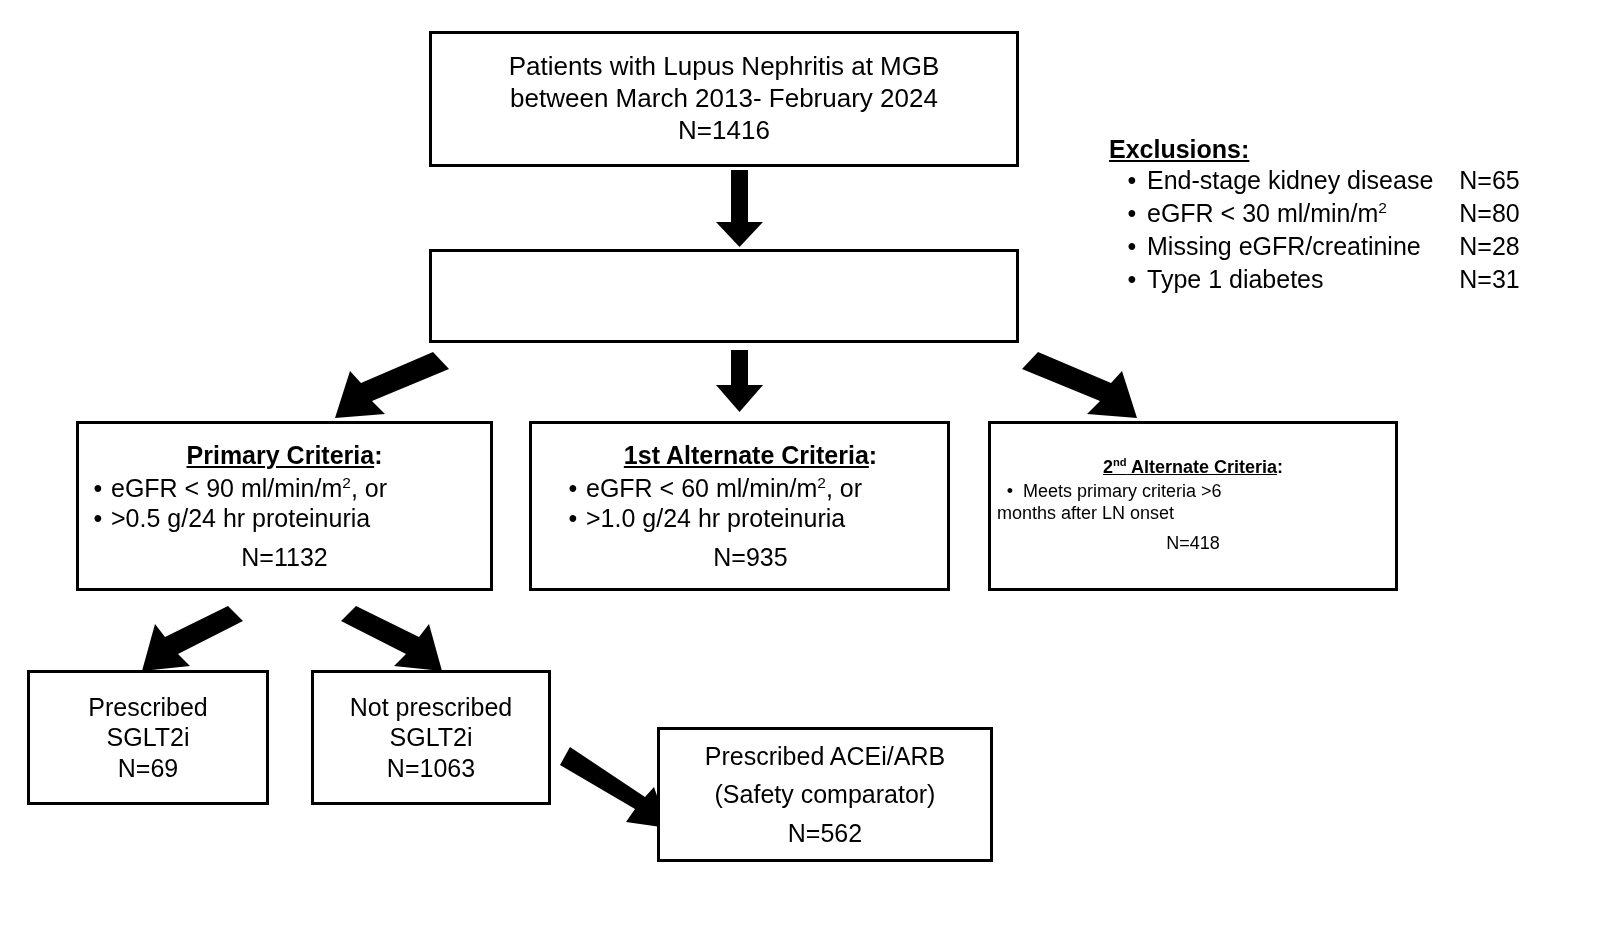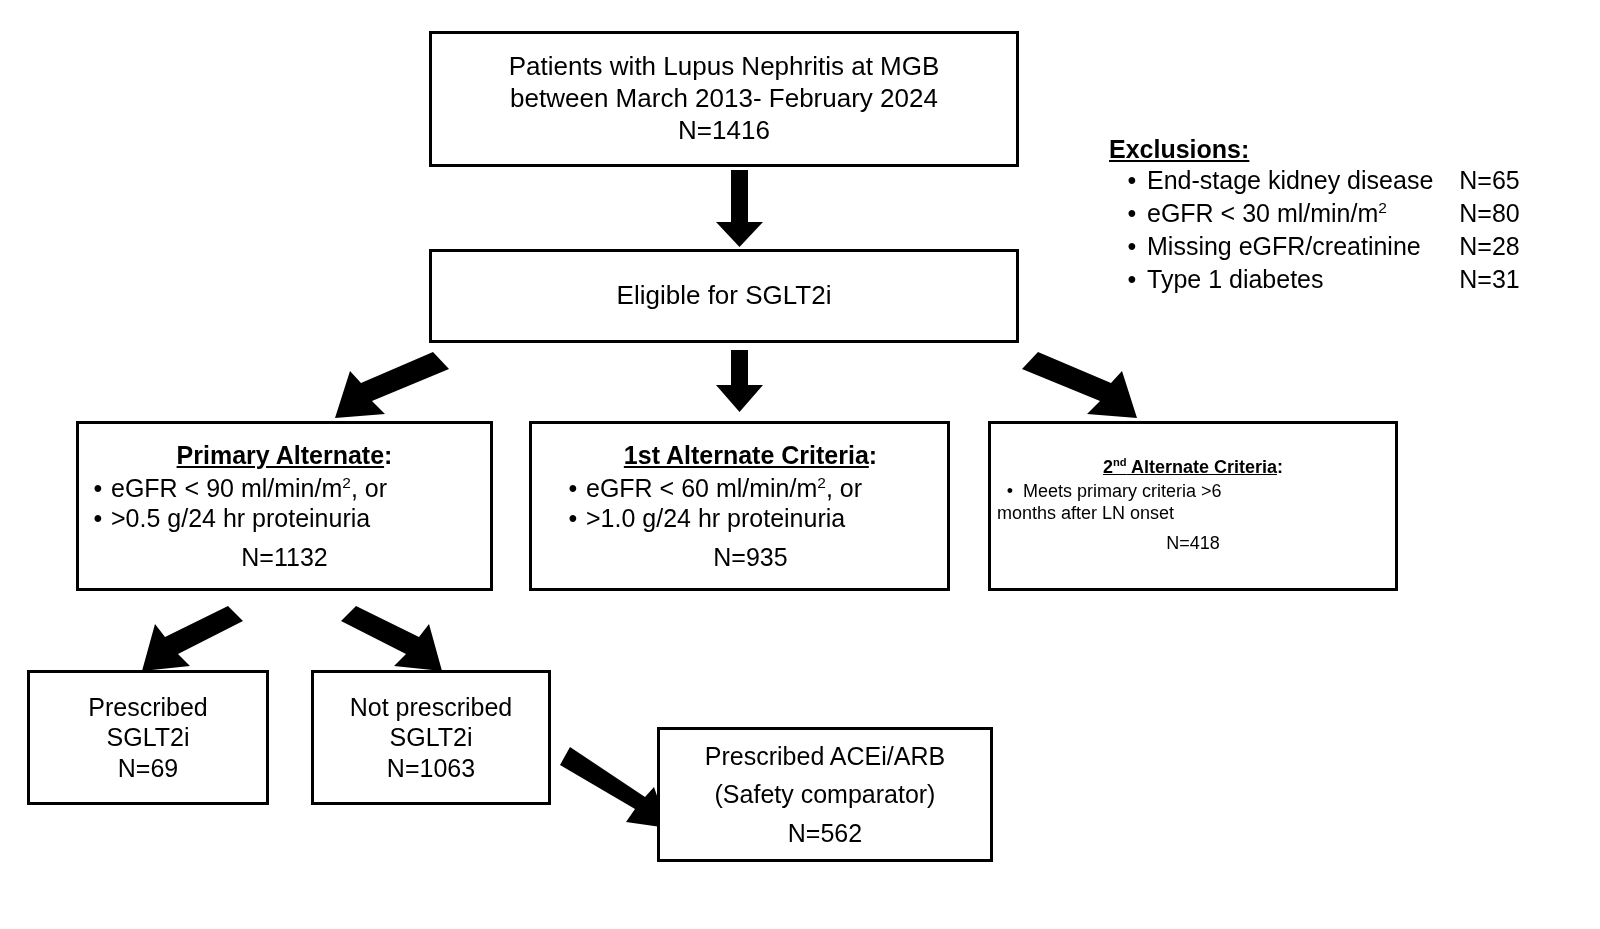--- a/index.html
+++ b/index.html
@@ -71,26 +71,25 @@
     </g>
   </svg>
 
   <div class="box" id="box-cohort" style="left:429px;top:31px;width:590px;height:136px;font-size:26px;">
     <span class="ln">Patients with Lupus Nephritis at MGB</span>
     <span class="ln">between March 2013- February 2024</span>
     <span class="ln">N=1416</span>
   </div>
 
   <div class="box" id="box-eligible" style="left:429px;top:249px;width:590px;height:94px;font-size:26px;">
-    <span class="ln">Eligible for SGLT2i</span>
   </div>
 
   <div class="box crit" id="box-primary" style="left:76px;top:421px;width:417px;height:170px;font-size:25px;">
     <div class="hdr">
-      <span class="u">Primary Alternate</span><span>:</span>
+      <span class="u">Primary Criteria</span><span>:</span>
     </div>
     <ul>
       <li>
         <span class="bul">•</span>
         <span class="txt"><span>eGFR &lt; 90 ml/min/m</span><sup>2</sup><span>, or</span></span>
       </li>
       <li>
         <span class="bul">•</span>
         <span class="txt">&gt;0.5 g/24 hr proteinuria</span>
       </li>

